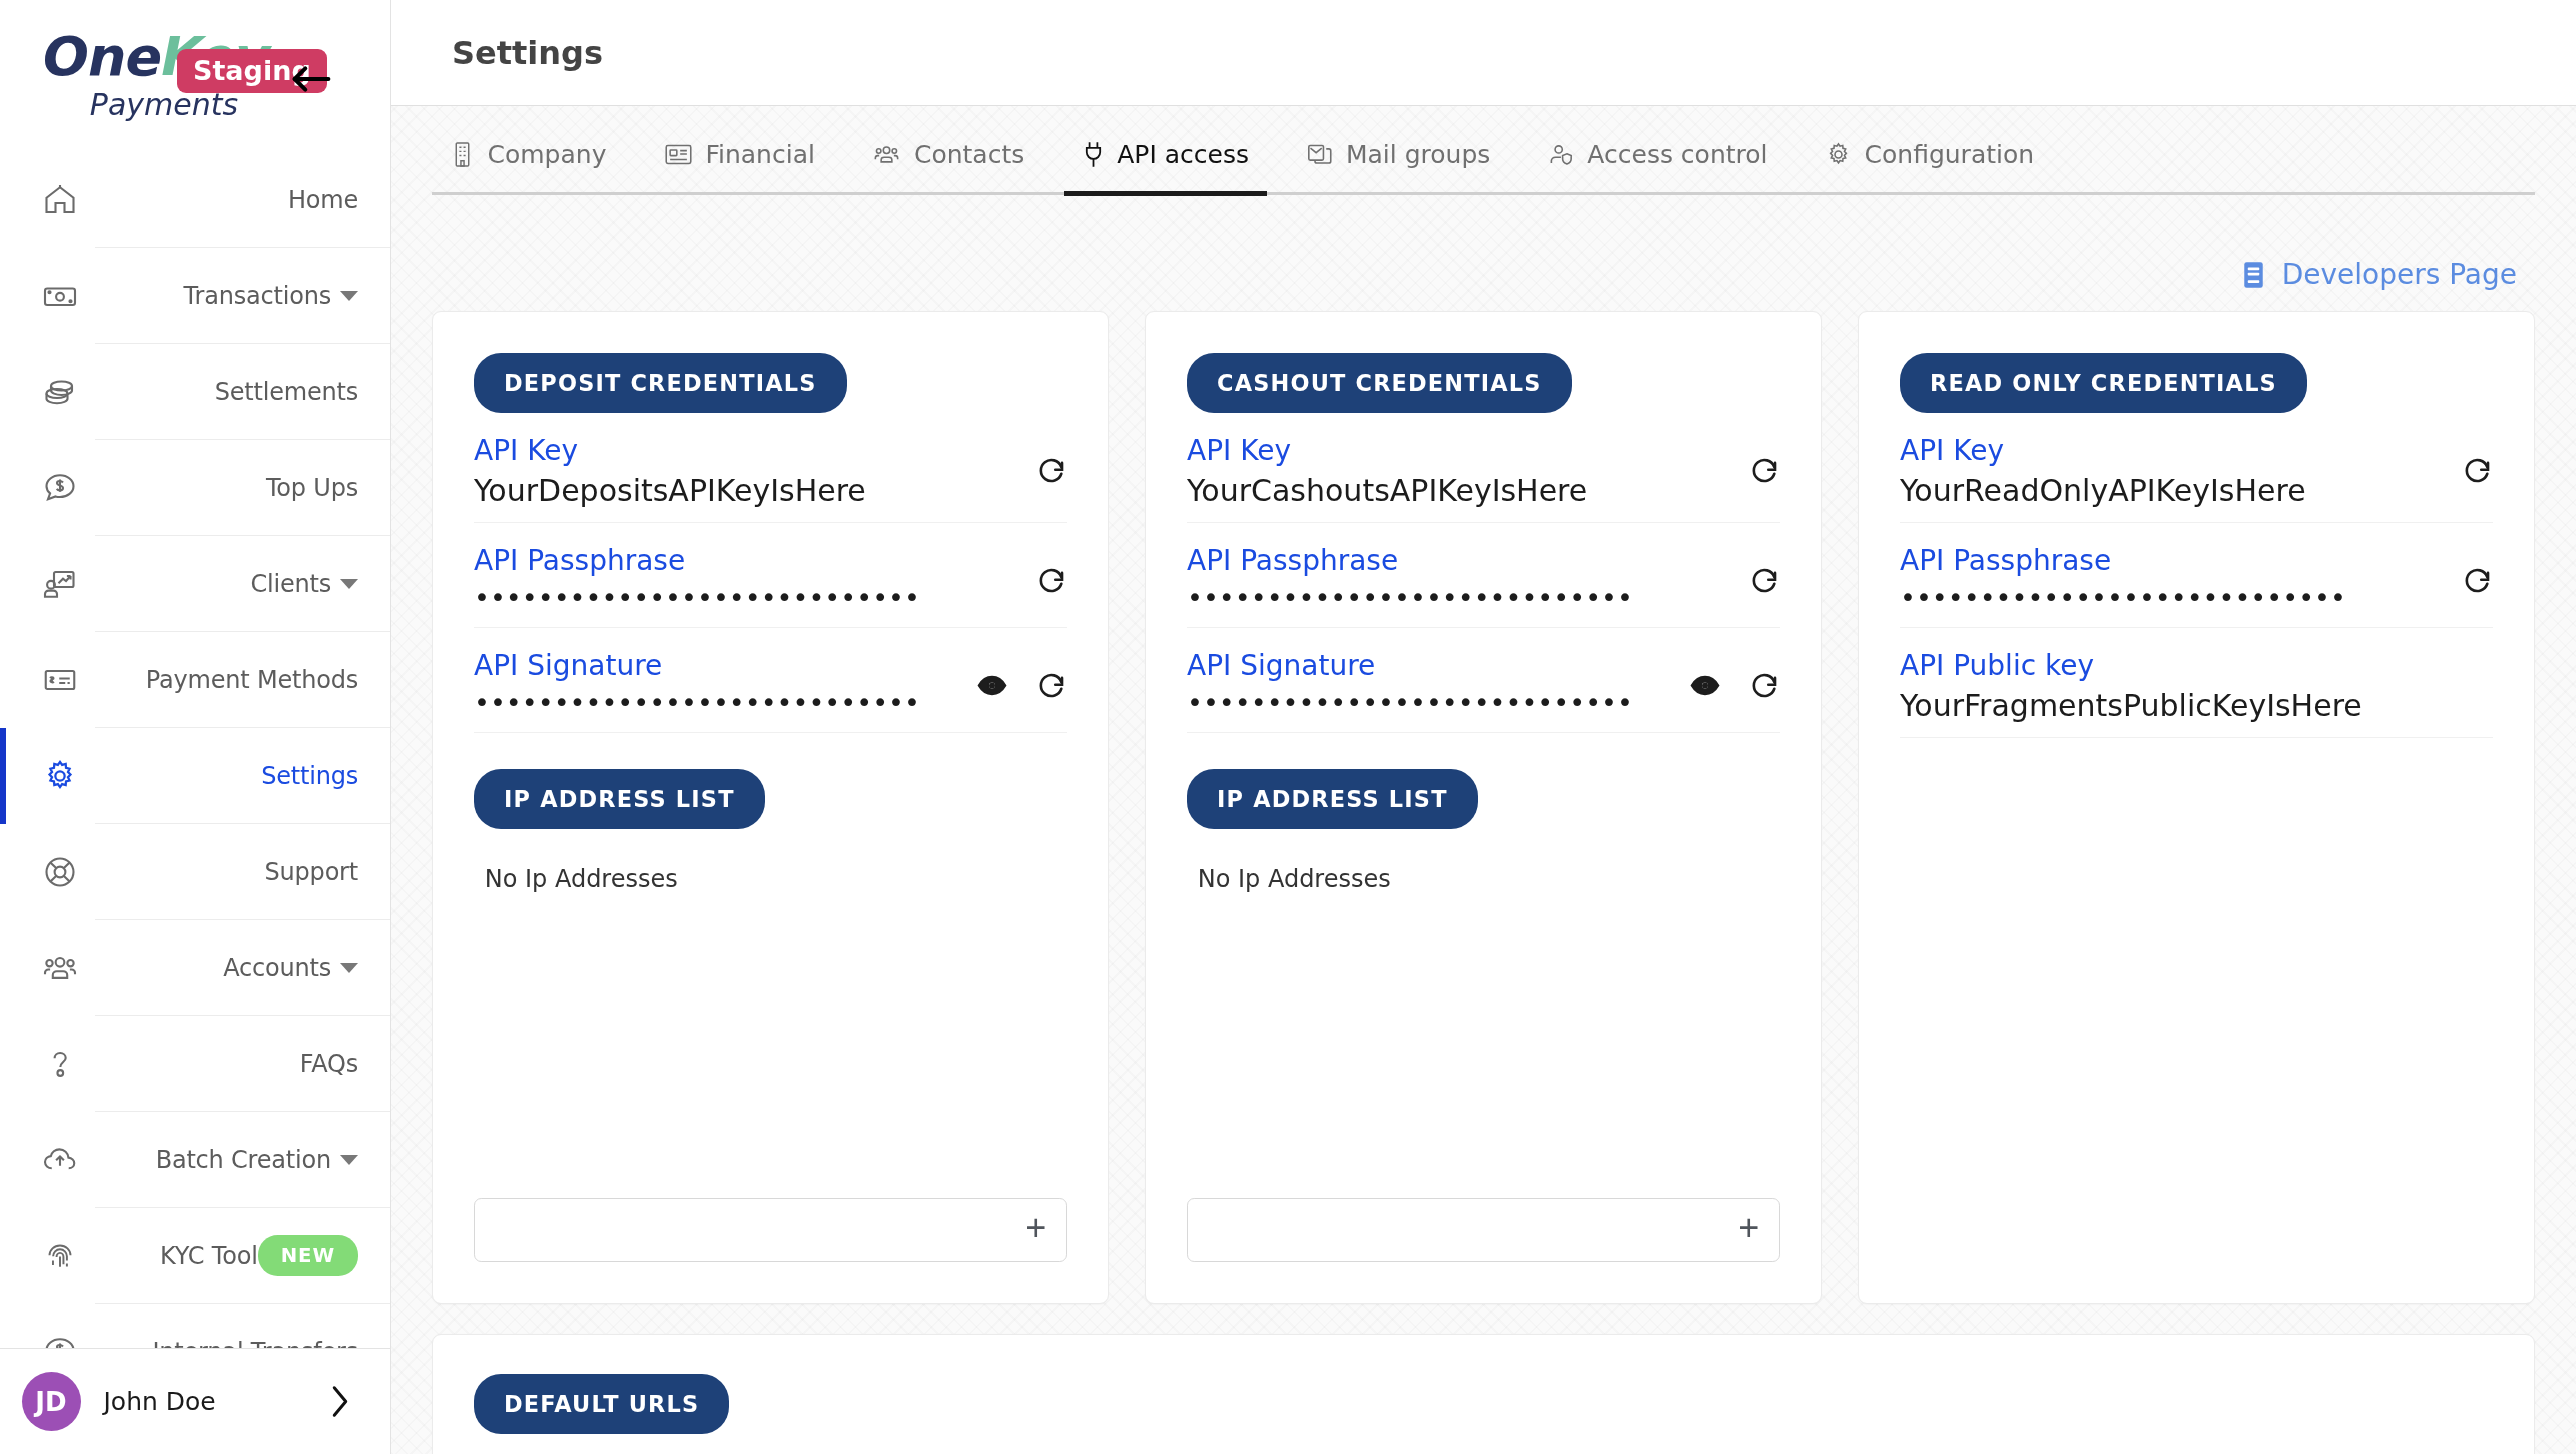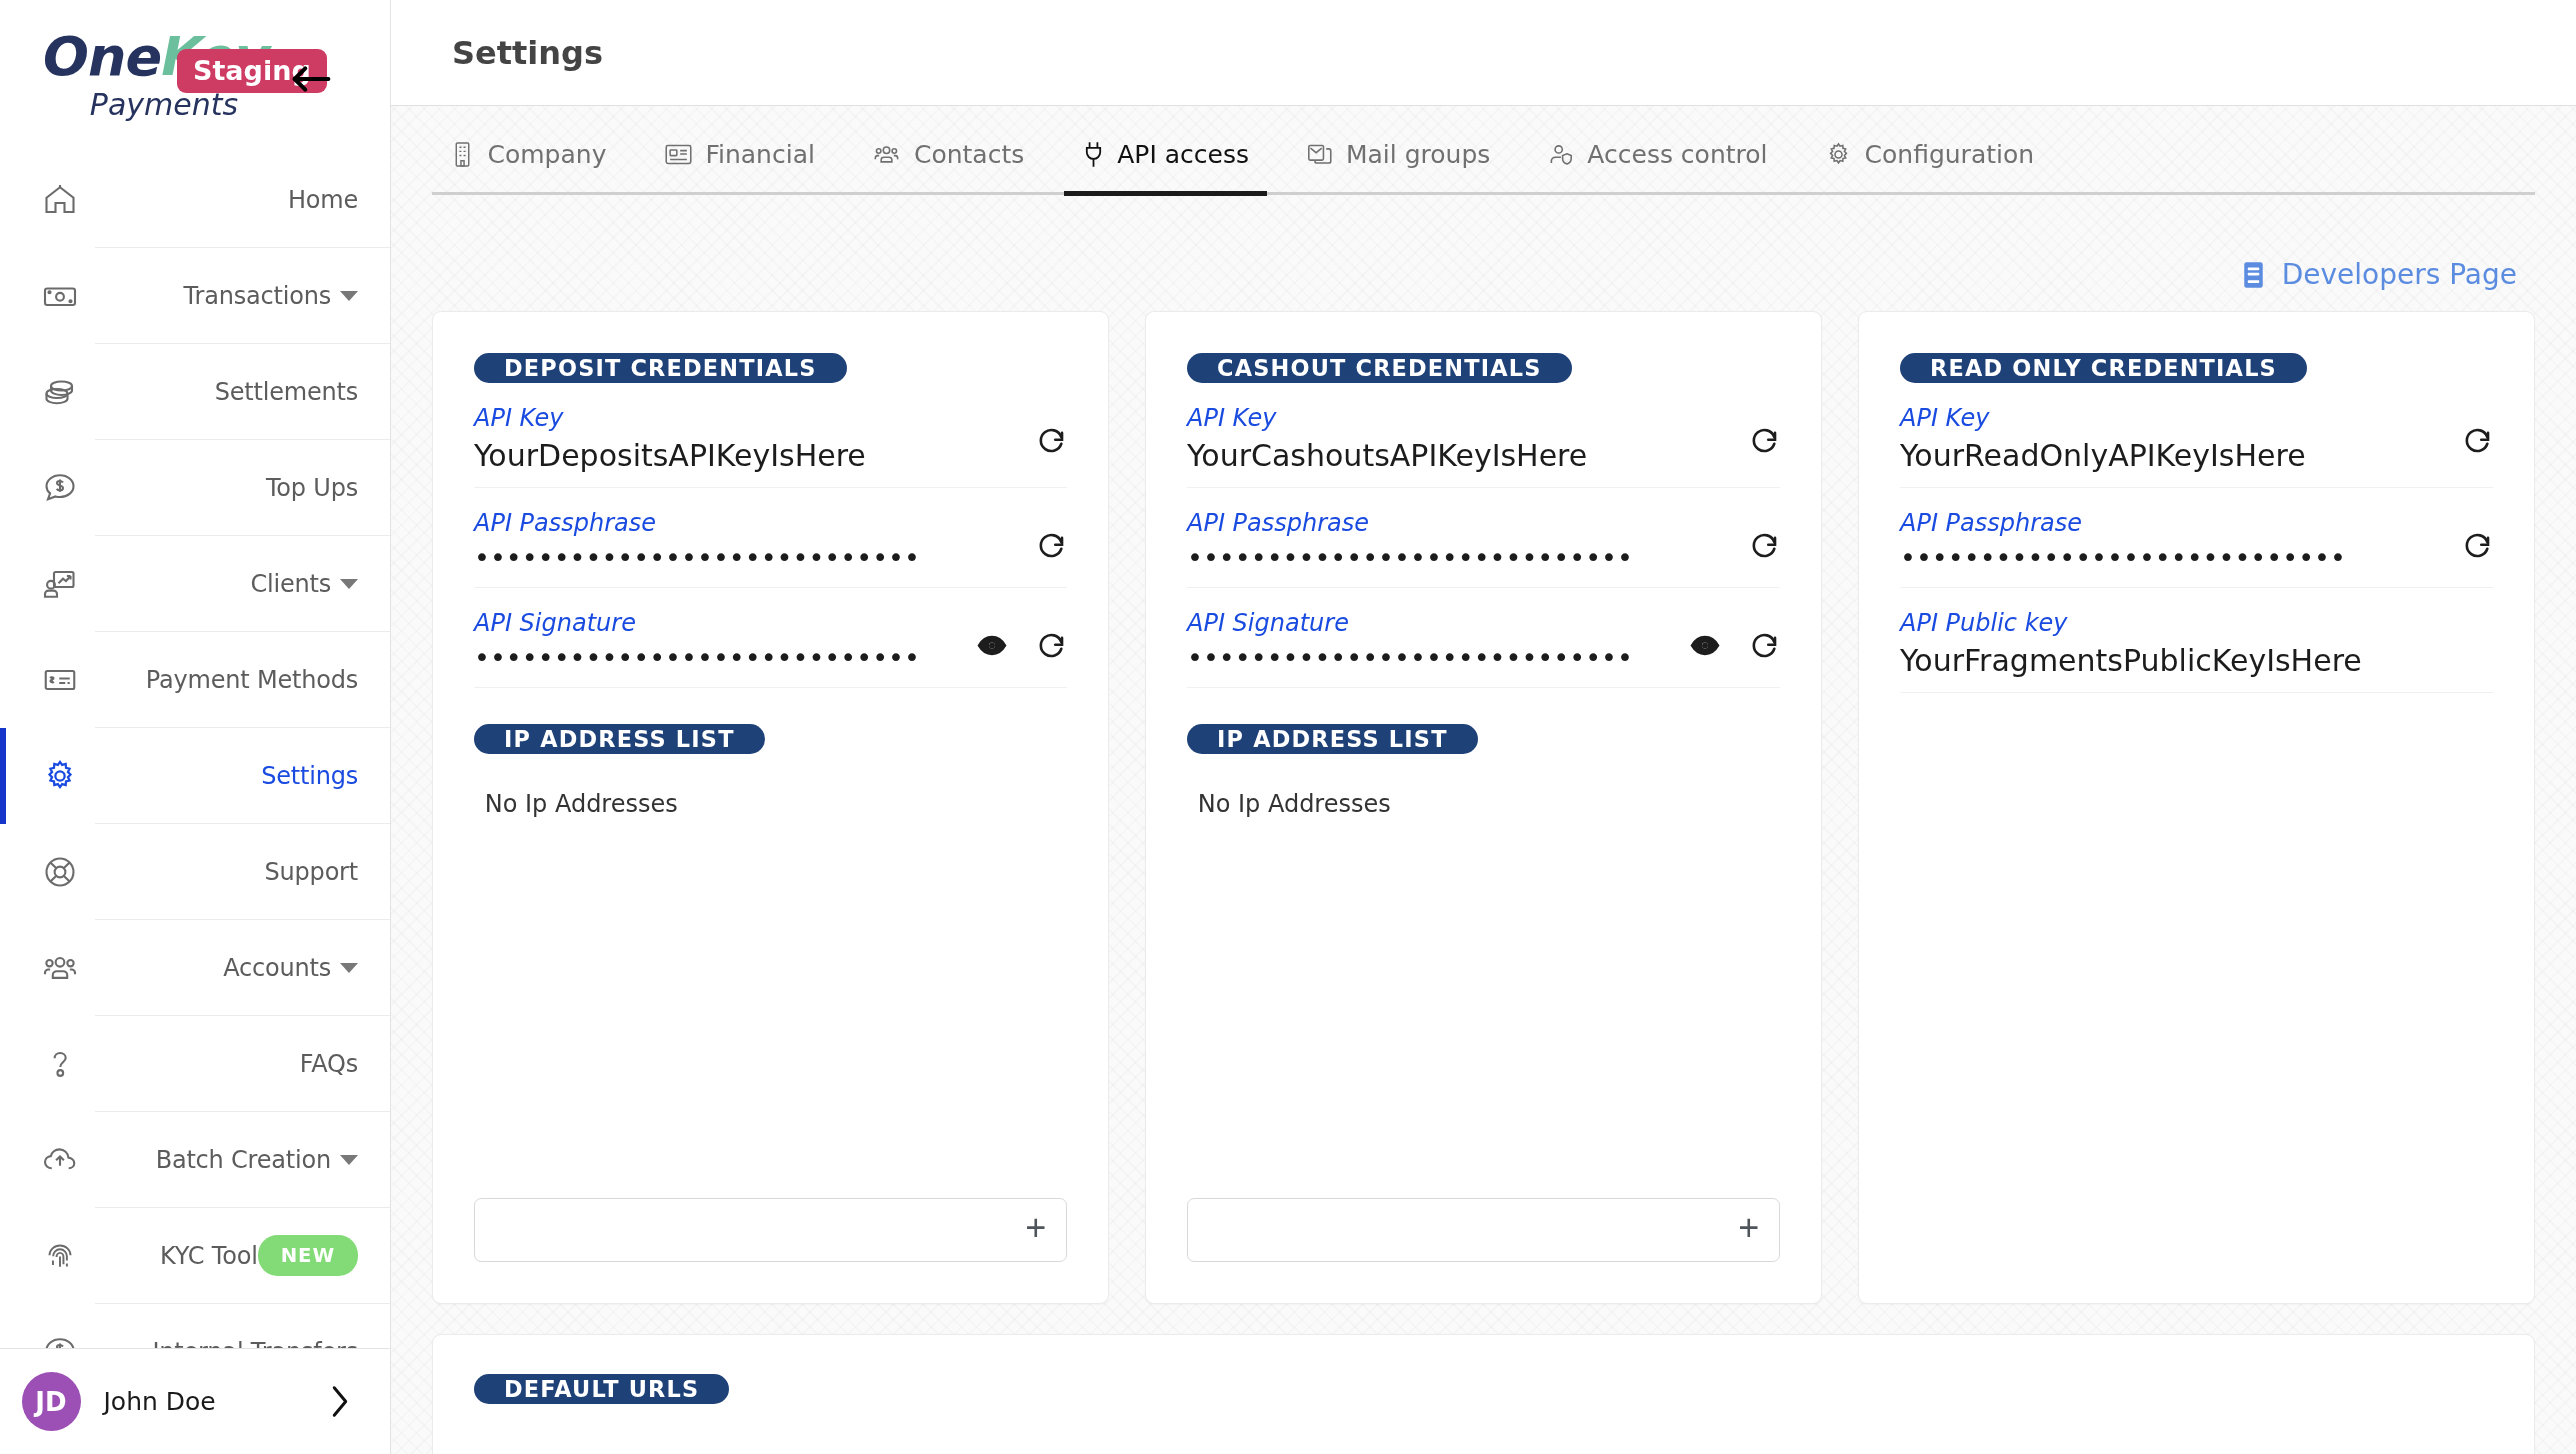--- a/index.html
+++ b/index.html
@@ -184,35 +184,34 @@
     border-radius: 9px;
     height: 993px;
     padding: 41px 41px 0 41px;
     position: relative;
     box-shadow: 0 0.9px 1.8px rgba(0,0,0,0.03);
     display: flex; flex-direction: column;
   }
   .pill {
     background: #1e4178; color: #fff;
     font-size: 22.4px; font-weight: 600; letter-spacing: 1.2px;
-    padding: 2px 30px; border-radius: 27px;
+    padding: 17px 30px; border-radius: 27px;
     display: inline-block; align-self: flex-start;
     font-family: "DejaVu Sans", sans-serif;
   }
   .cred-row {
     border-bottom: 0.9px solid #f0f0f0;
     padding: 21.5px 0 14.3px 0;
     display: flex; align-items: flex-start;
     min-height: 95px;
   }
   .cred-texts { flex: 1; }
   .cred-label {
-    color: #1a4be0; font-size: 24px; margin-bottom: 5.4px;
-    font-family: "DejaVu Sans", sans-serif;
-    font-style: italic;
+    color: #1a4be0; font-size: 28px; margin-bottom: 5.4px;
+    font-family: "DejaVu Sans", sans-serif;
   }
   .cred-value {
     color: #1c1c1c; font-size: 30px;
     font-family: "DejaVu Sans", sans-serif;
   }
   .cred-dots {
     color: #1c1c1c; font-size: 27px; letter-spacing: 0px;
     line-height: 1.1;
     font-family: "DejaVu Sans", sans-serif;
   }

